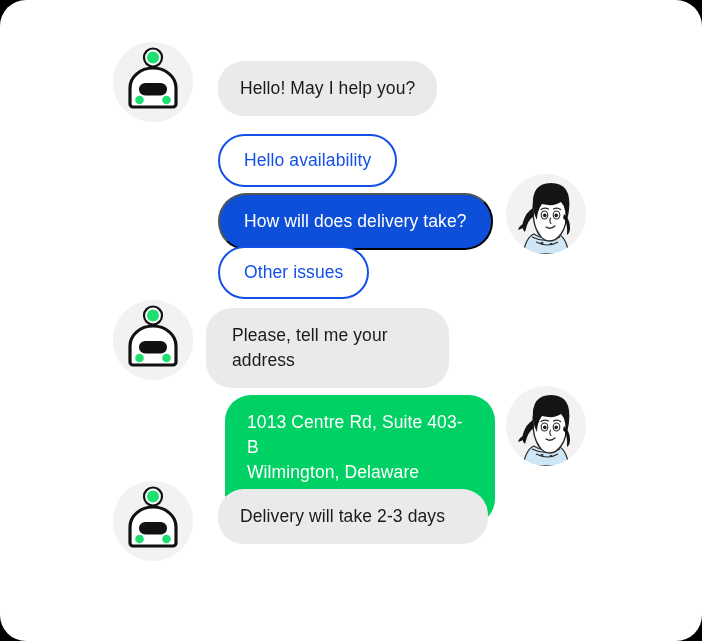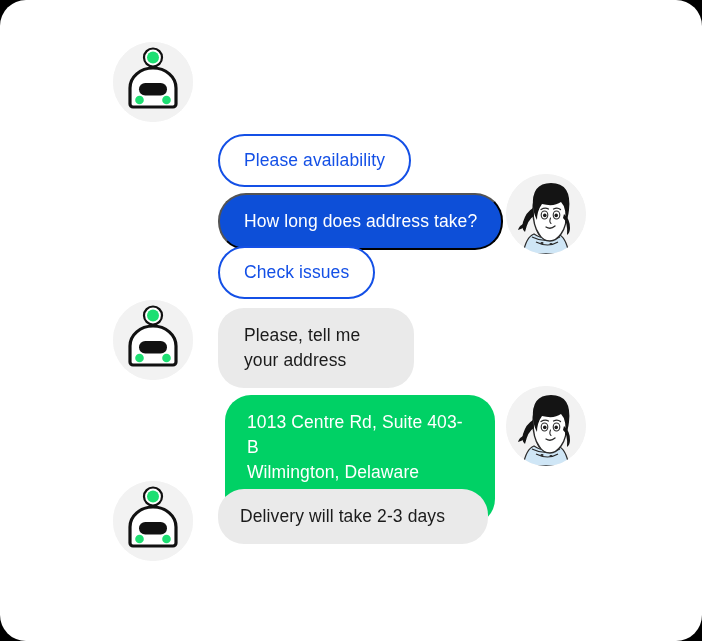--- a/index.html
+++ b/index.html
@@ -84,21 +84,21 @@
   #row-greeting .bubble { margin-left: 25px; margin-top: 19px; }
 
   #opt-check         { left: 218px; top: 134px; }
   #opt-howlong       { left: 218px; top: 193px; }
   #opt-other         { left: 218px; top: 246px; }
 
   #row-user-avatar-1 { left: 506px; top: 174px; }
   #row-user-avatar-2 { left: 506px; top: 386px; }
 
   #row-address-ask   { left: 113px; top: 300px; }
-  #row-address-ask .bubble { margin-left: 25px; margin-top: 8px; width: 196px; padding-left: 26px; }
+  #row-address-ask .bubble { margin-left: 13px; margin-top: 8px; width: 243px; padding-left: 26px; }
 
   #row-address-reply { left: 214px; top: 395px; }
   #row-address-reply .bubble { width: 270px; }
 
   #row-delivery      { left: 113px; top: 481px; }
   #row-delivery .bubble { margin-left: 25px; margin-top: 8px; width: 270px; }
 </style>
 </head>
 <body>
 
@@ -111,27 +111,28 @@
         <line x1="40" y1="20" x2="40" y2="34" stroke="#111" stroke-width="2.4"></line>
         <circle cx="40" cy="15.5" r="9" fill="#ffffff" stroke="#111" stroke-width="2.2"></circle>
         <circle cx="40" cy="15.5" r="6" fill="#1ddf72"></circle>
         <ellipse cx="40" cy="34.5" rx="6.5" ry="2.3" fill="#ffffff" stroke="#111" stroke-width="2"></ellipse>
         <path d="M17 62 V46 a23 20 0 0 1 46 0 V62 a3 3 0 0 1 -3 3 H20 a3 3 0 0 1 -3 -3 Z" fill="#ffffff" stroke="#111" stroke-width="3.2" stroke-linejoin="round"></path>
         <rect x="26" y="41" width="28" height="12.5" rx="6.25" fill="#111"></rect>
         <circle cx="26.5" cy="58" r="4.3" fill="#1ddf72"></circle>
         <circle cx="53.5" cy="58" r="4.3" fill="#1ddf72"></circle>
       </svg>
     </span>
-  </div>
-
-  <button class="bubble blue-outline msg-row" id="opt-check" style="font-family:'Liberation Sans',sans-serif;">Please availability</button>
-
-  <button class="bubble blue-filled msg-row" id="opt-howlong" style="font-family:'Liberation Sans',sans-serif;">How long does address take?</button>
-
-  <button class="bubble blue-outline msg-row" id="opt-other" style="font-family:'Liberation Sans',sans-serif;">Check issues</button>
+    <div class="bubble gray">Hello! May I help you?</div>
+  </div>
+
+  <button class="bubble blue-outline msg-row" id="opt-check" style="font-family:'Liberation Sans',sans-serif;">Hello availability</button>
+
+  <button class="bubble blue-filled msg-row" id="opt-howlong" style="font-family:'Liberation Sans',sans-serif;">How will does delivery take?</button>
+
+  <button class="bubble blue-outline msg-row" id="opt-other" style="font-family:'Liberation Sans',sans-serif;">Other issues</button>
 
   <span class="avatar msg-row" id="row-user-avatar-1">
     <svg viewBox="0 0 80 80" xmlns="http://www.w3.org/2000/svg">
       <defs>
         <clipPath id="avclip1">
             <circle cx="40" cy="40" r="40"></circle>
           </clipPath>
       </defs>
       <g clip-path="url(#avclip1)">
         <circle cx="40" cy="40" r="40" fill="#f2f2f2"></circle>

